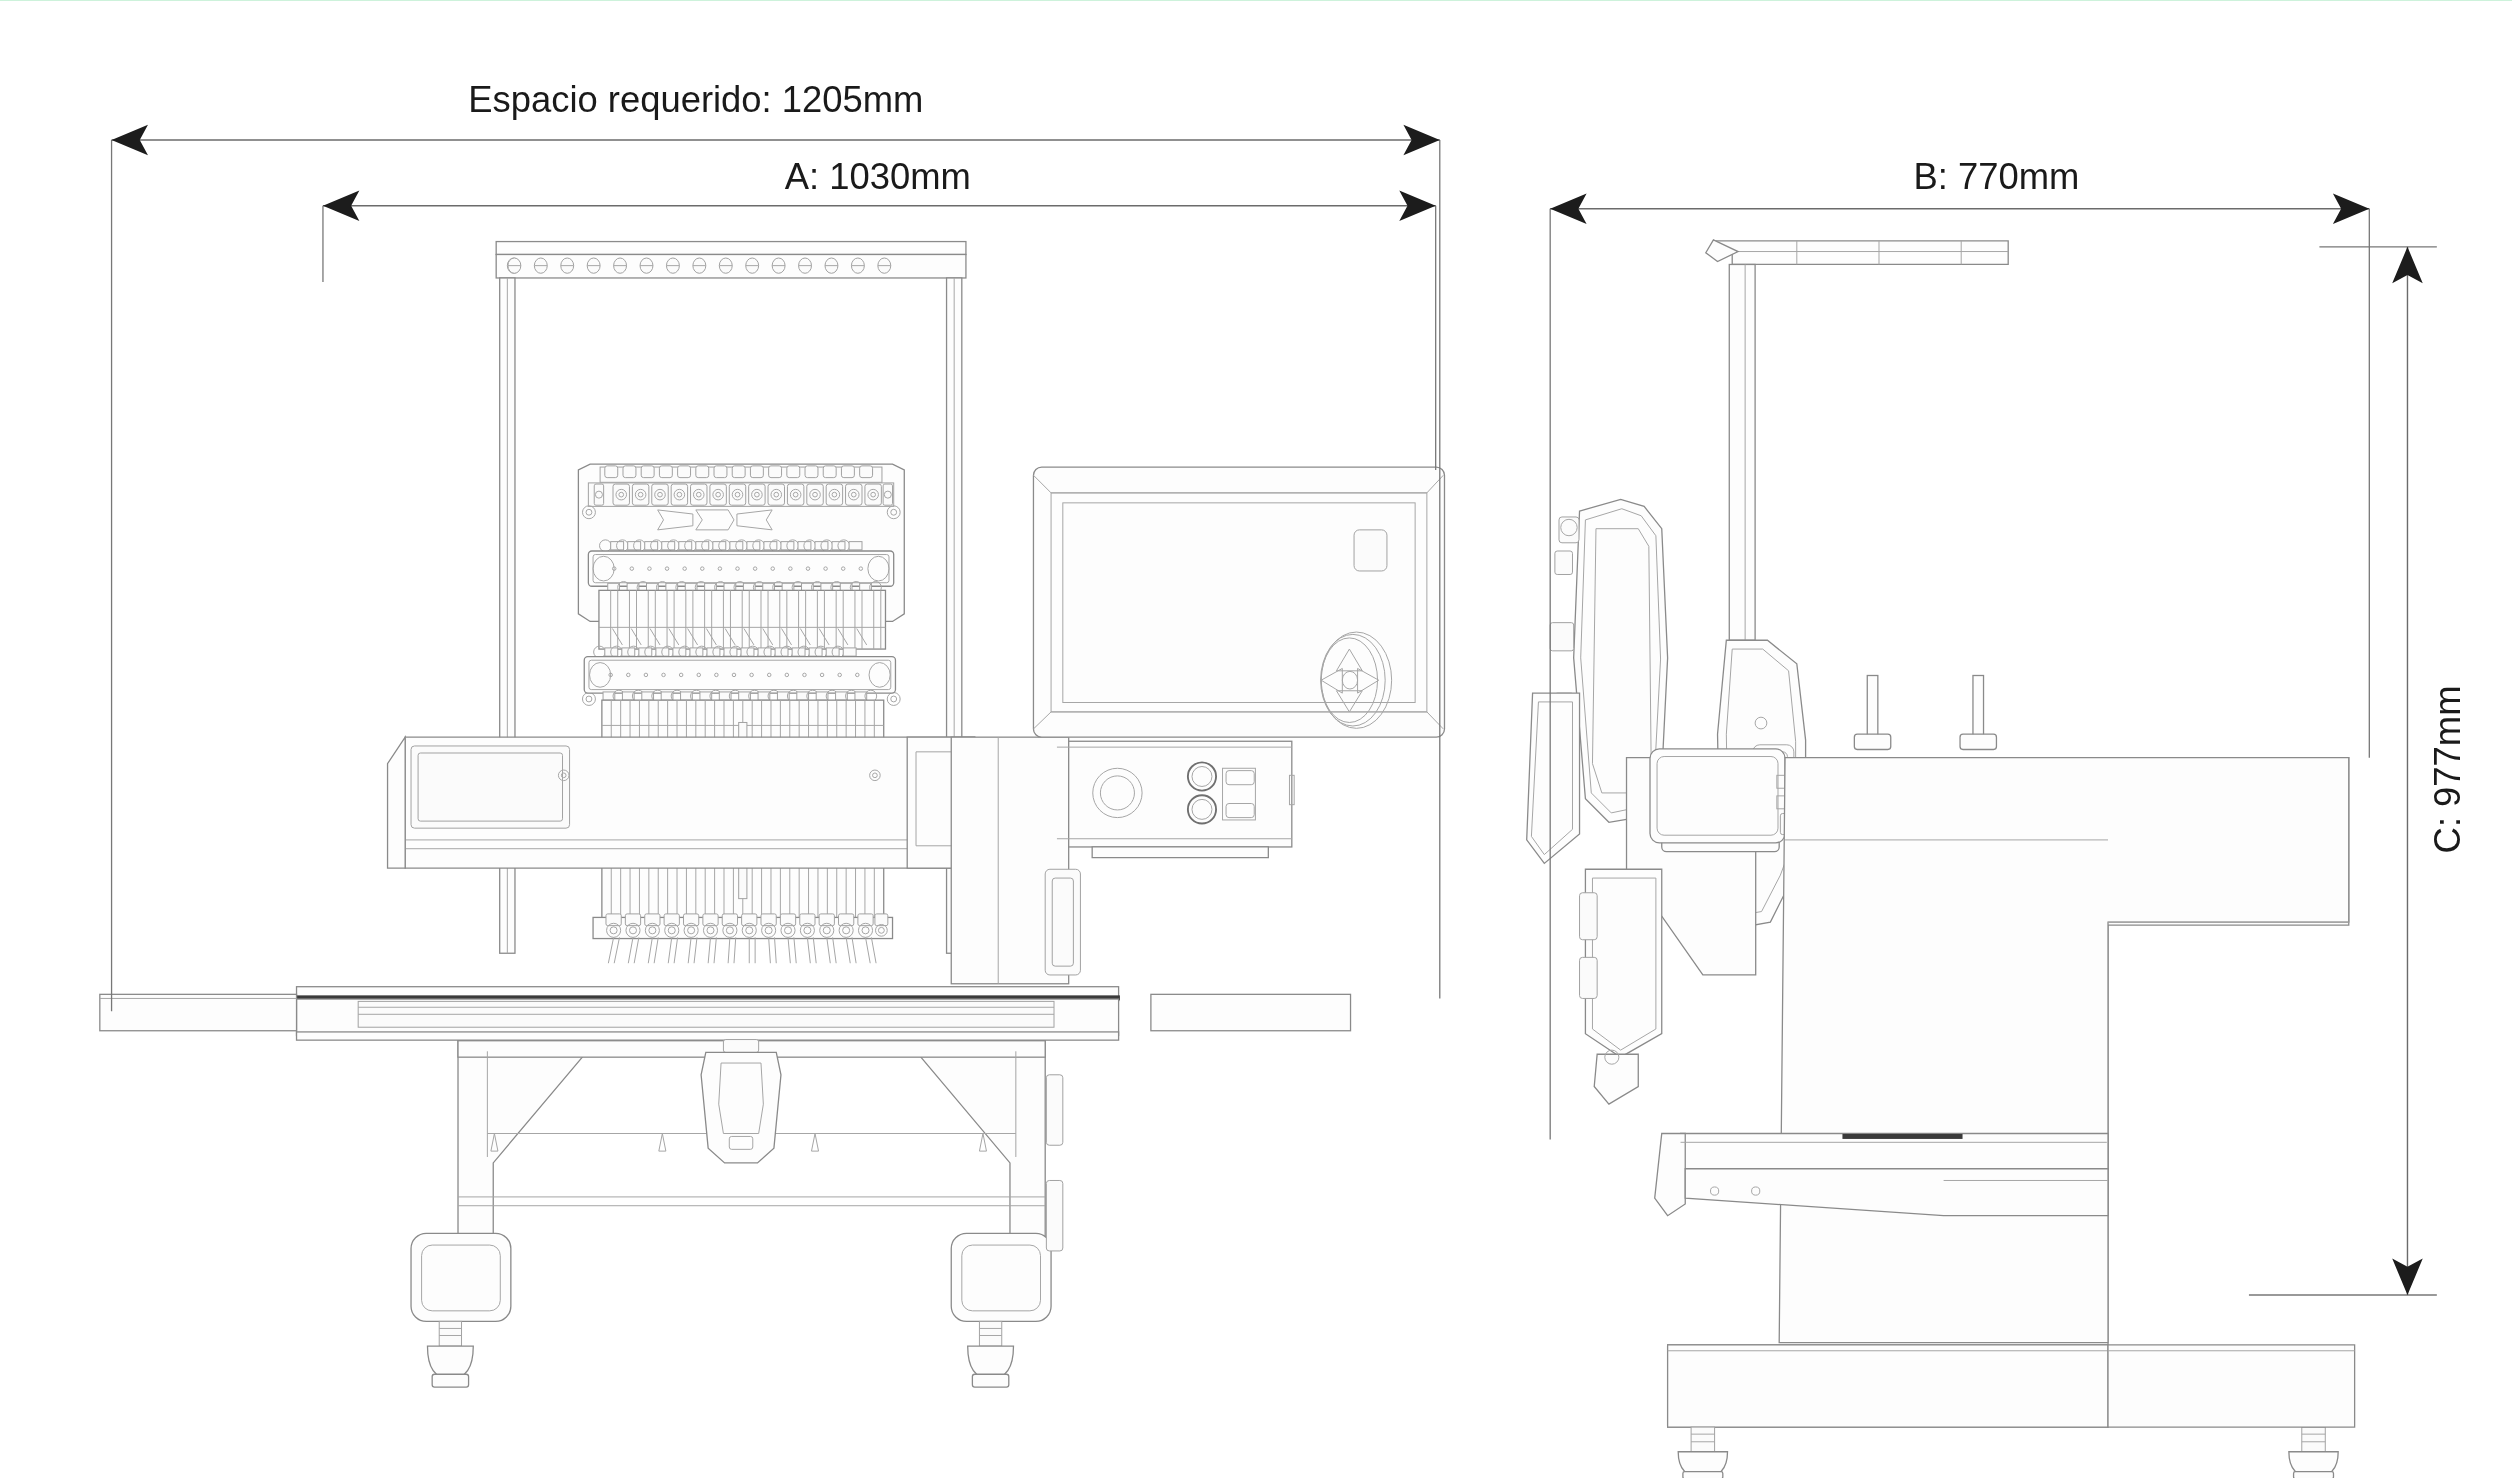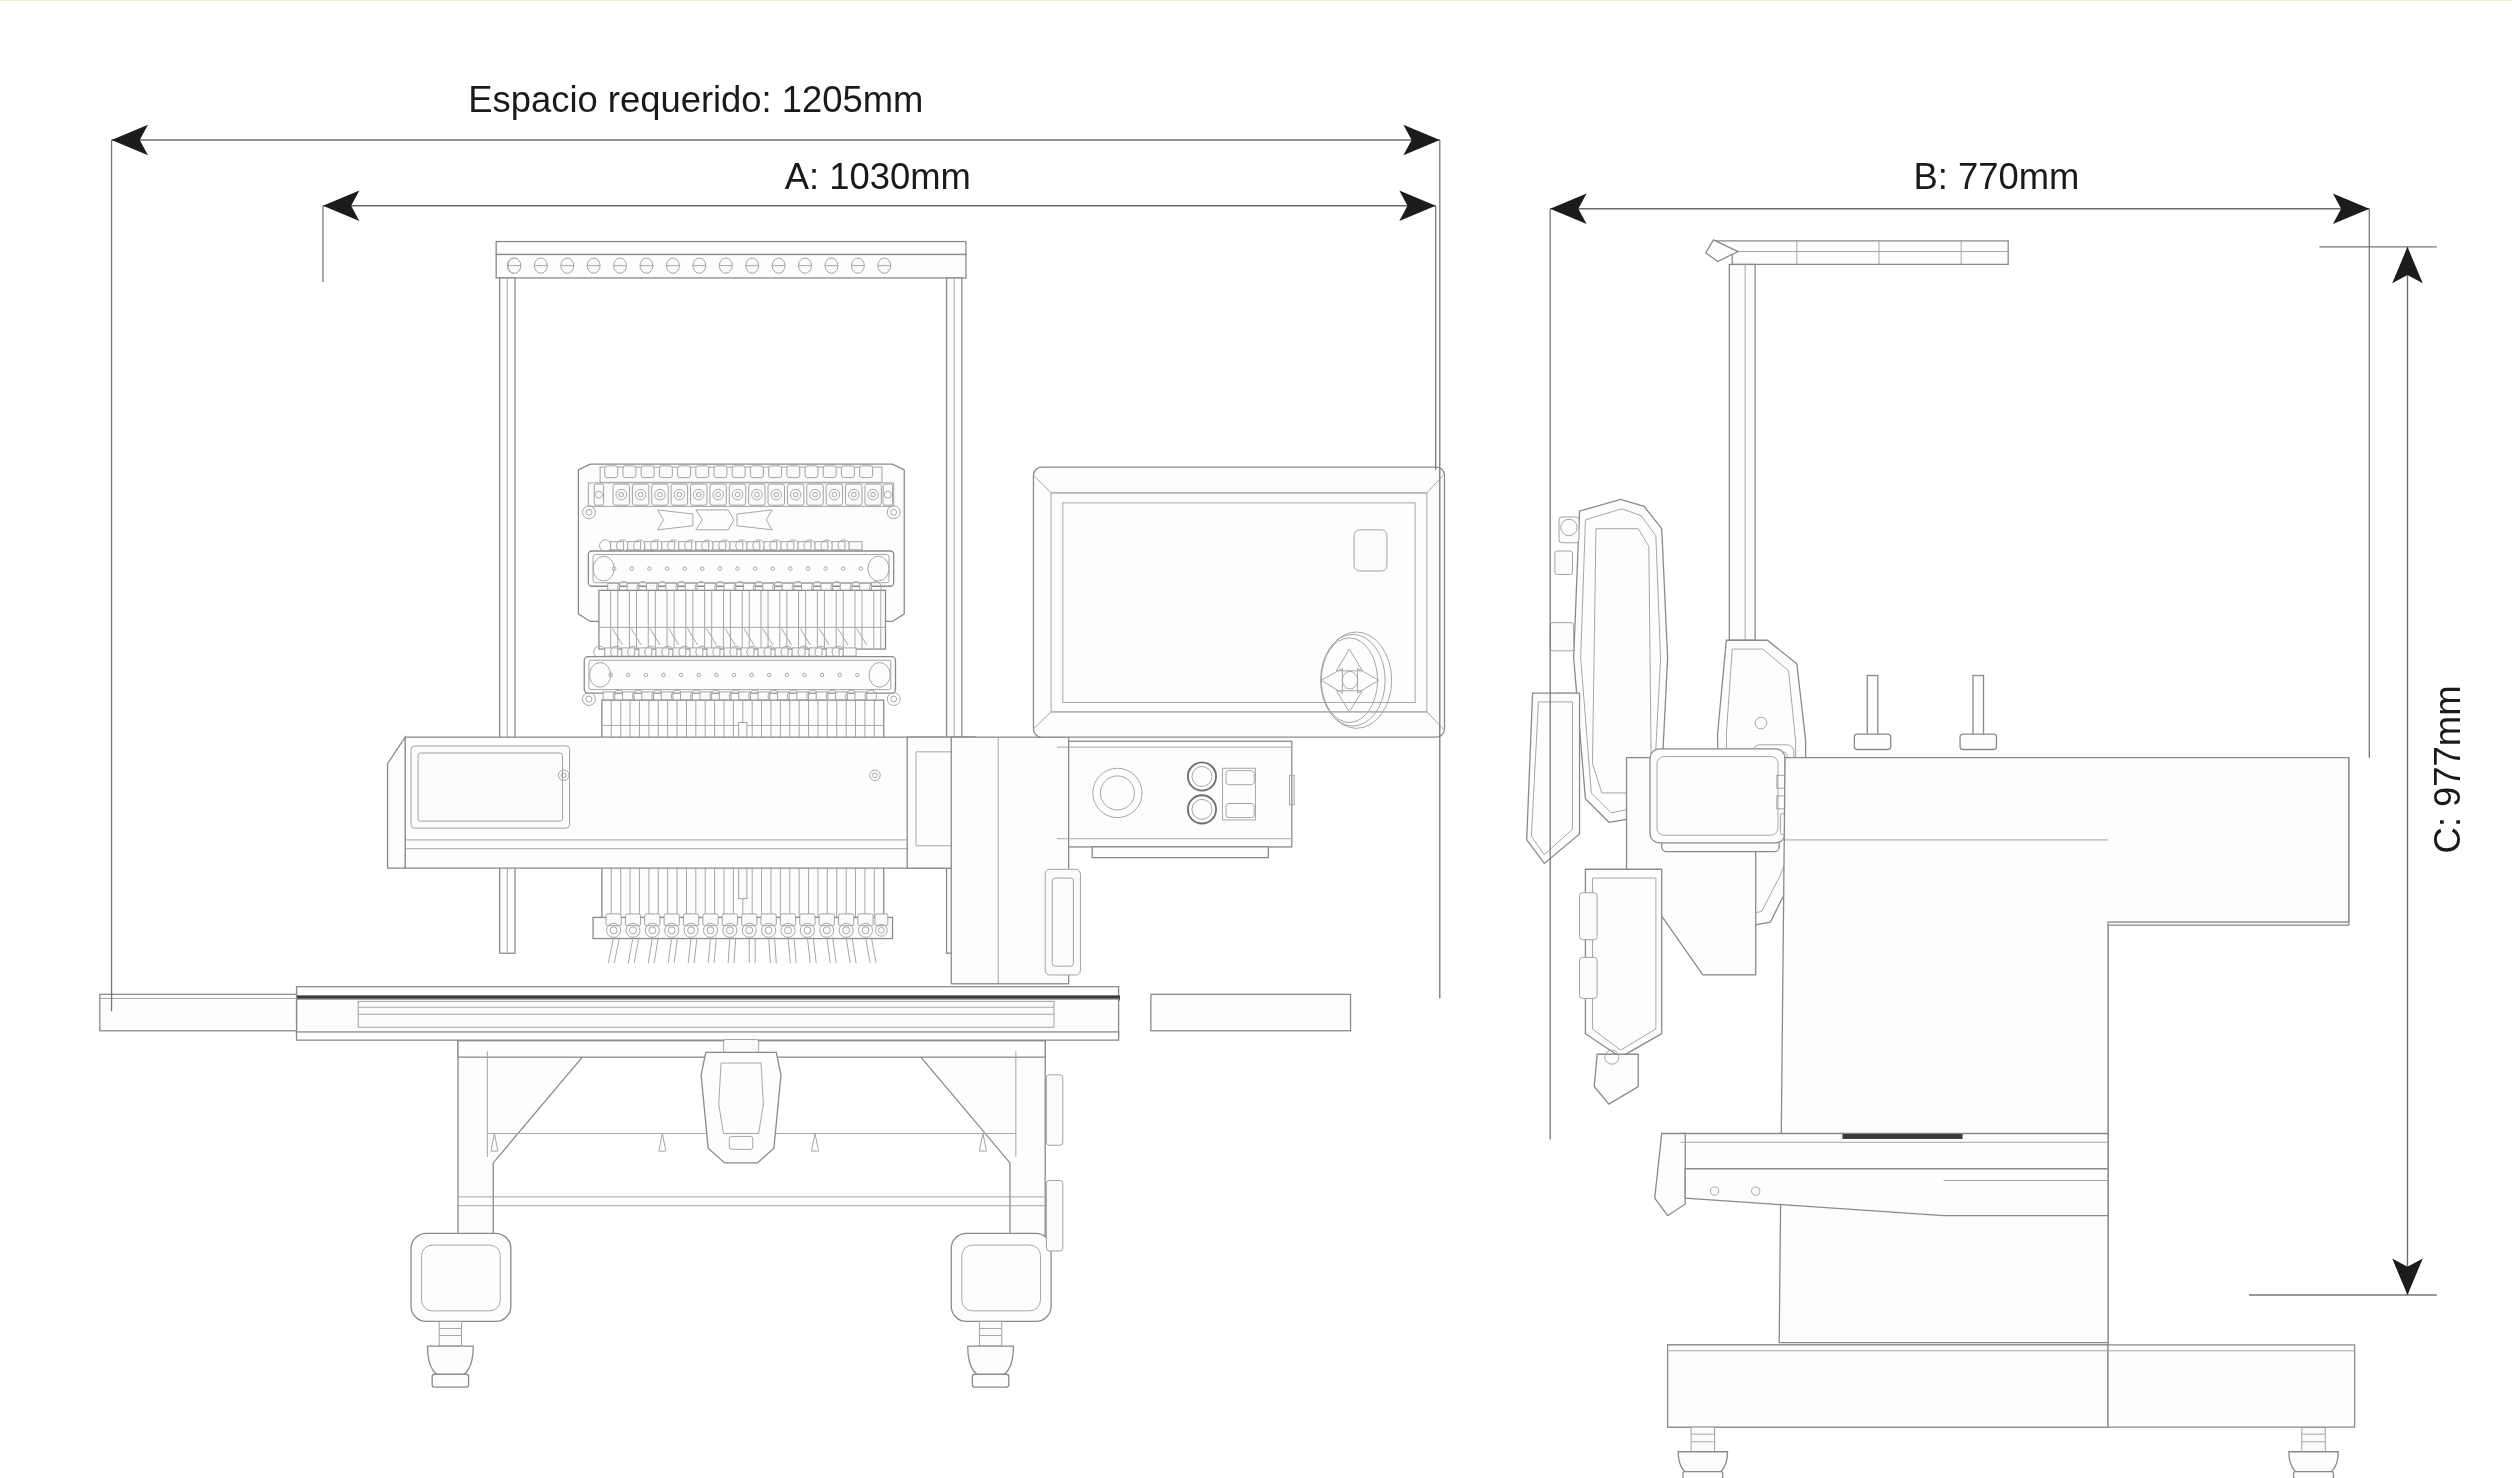--- a/index.html
+++ b/index.html
@@ -1,18 +1,18 @@
 <!DOCTYPE html>
 <html style="font-size:9.4px"><head>
 <meta charset="utf-8">
 <style>
   html,body{margin:0;padding:0;background:#ffffff;}
   body{width:2512px;height:1479px;overflow:hidden;
        font-family:"Liberation Sans", sans-serif;}
-  #stage{position:relative;width:2512px;height:1479px;background:#84cc16;text-align:right;}
+  #stage{position:relative;width:2512px;height:1479px;background:#22c55e;text-align:right;}
   svg.canvas{position:absolute;left:0;top:0;width:2512px;height:1479px;display:block;}
   .dimtxt{font-family:"Liberation Sans", sans-serif;font-size:62px;fill:#1a1a1a;}
   .dimtxt-mid{text-anchor:middle;}
   .cad-d{fill:none;stroke:#6f6f6f;stroke-width:3.2;}
   .cad-l{fill:none;stroke:#a6a6a6;stroke-width:1.7;}
   .cad-f{fill:#fdfdfd;stroke:#8a8a8a;stroke-width:2.2;}
   .cad-fl{fill:#fbfbfb;stroke:#a2a2a2;stroke-width:1.7;}
   .cad-hv{fill:none;stroke:#3a3a3a;stroke-width:4.5;}
   .dimline{fill:none;stroke:#6b6b6b;stroke-width:2.4;}
   .extline{fill:none;stroke:#777;stroke-width:2.2;}

